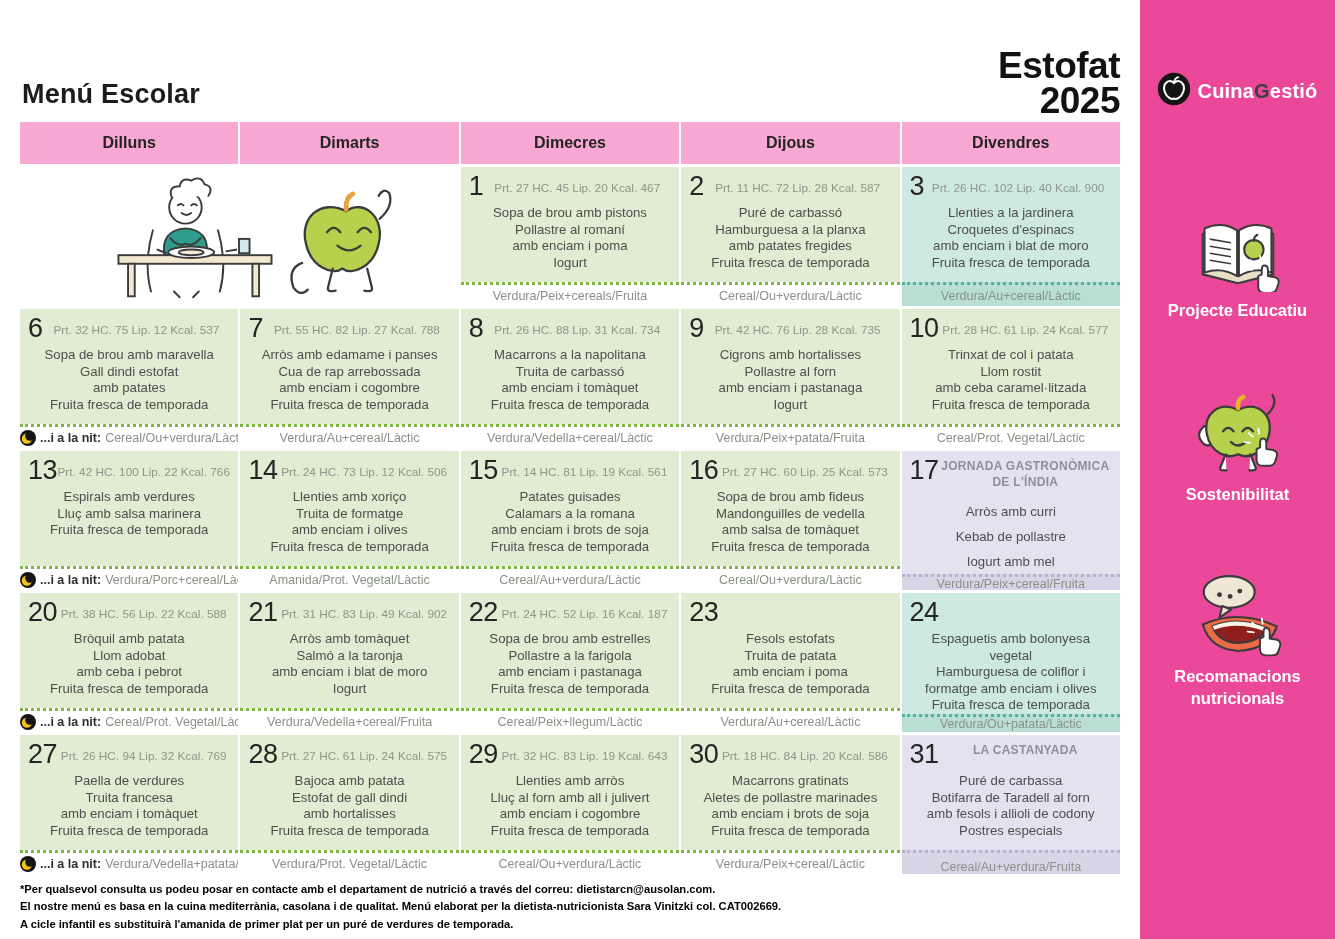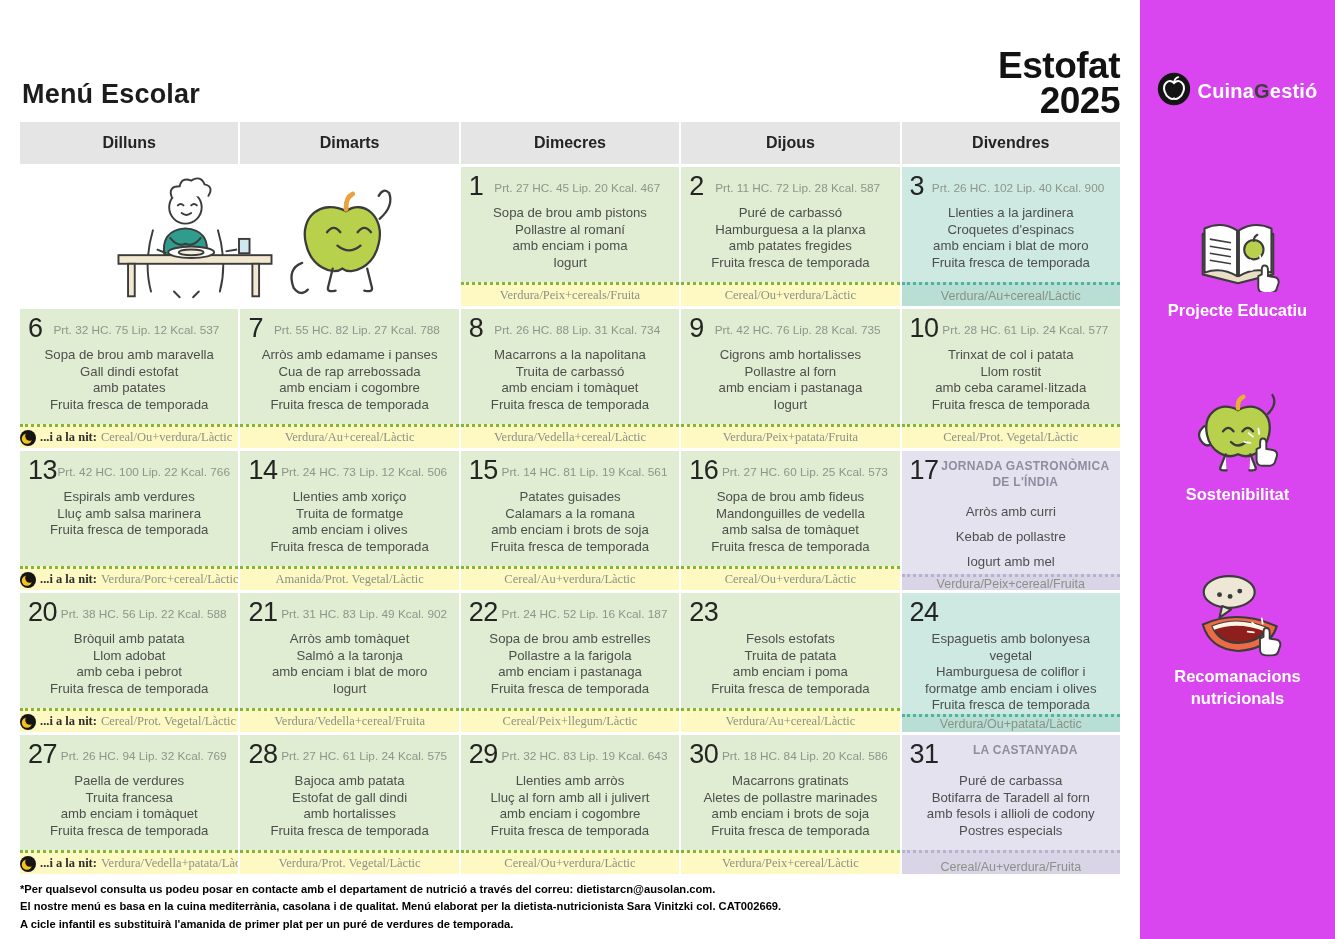--- a/index.html
+++ b/index.html
@@ -5,24 +5,24 @@
   html,body{margin:0;padding:0;}
   body{width:1335px;height:939px;background:#ffffff;font-family:"Liberation Sans",sans-serif;overflow:hidden;}
   .page{display:flex;width:1335px;height:939px;}
   .main{width:1140px;box-sizing:border-box;padding:0 20px;}
   
   .topbar{display:flex;justify-content:space-between;align-items:flex-end;height:122px;}
   .title{font-size:27px;font-weight:800;color:#1c1c1c;margin:0 0 12px 2px;letter-spacing:.2px;}
   .month-block{text-align:right;font-weight:800;font-size:37px;line-height:.95;color:#121212;margin-bottom:4px;letter-spacing:-.5px;}
   
   .calendar{display:grid;grid-template-columns:repeat(5,1fr);grid-template-rows:42px repeat(5,139px);gap:3px 2px;}
-  .day-header{background:#e5e5e5;display:flex;align-items:center;justify-content:center;font-size:16px;font-weight:600;color:#242424;}
+  .day-header{background:#f9a8d4;display:flex;align-items:center;justify-content:center;font-size:16px;font-weight:600;color:#242424;}
   .cell{display:flex;flex-direction:column;overflow:hidden;}
   .cell.green{background:#e0edd2;}
-  .cell.green .cell-footer{background:#fef9c3;border-color:#7db73e;font-family:Liberation Serif, serif;}
+  .cell.green .cell-footer{background:#ffffff;border-color:#7db73e;}
   .cell.teal{background:#cde9e2;}
   .cell.teal .cell-footer{background:#b9dfd5;border-color:#4fb3a0;}
   .cell.purple{background:#e5e2ef;}
   .cell.purple .cell-footer{background:#d9d5e7;border-color:#b7b0ce;align-items:flex-end;}
   .cell.white{background:#ffffff;}
   .cell.illu{display:flex;align-items:center;justify-content:center;}
   .cell-body{flex:1;padding:5px 8px 0;}
   .cell-top{display:flex;align-items:flex-start;}
   .day-num{font-size:27px;line-height:28px;font-weight:500;color:#242424;letter-spacing:-.5px;}
   .nutrition{flex:1;text-align:center;font-size:11.8px;color:#8e958b;margin-top:9px;white-space:nowrap;}
@@ -31,21 +31,21 @@
   .menu.spread{line-height:25px;margin-top:9px;}
   .cell-footer{height:24px;border-top:3px dotted;display:flex;align-items:center;justify-content:center;font-size:12.5px;color:#8a9187;box-sizing:border-box;}
   .cell-footer.night{justify-content:flex-start;gap:4px;}
   .night-prefix{color:#2f2f2f;font-weight:700;white-space:nowrap;}
   .cell-footer .groups{white-space:nowrap;}
   .moon{display:inline-flex;}
   
   .footnotes{margin-top:7px;}
   .footnotes p{margin:0;font-size:11.2px;font-weight:700;color:#000;line-height:1.55;}
   
-  .sidebar{width:195px;background:#d946ef;position:relative;flex-shrink:0;}
+  .sidebar{width:195px;background:#ec4899;position:relative;flex-shrink:0;}
   .brand{position:absolute;top:72px;left:0;right:0;display:flex;align-items:center;justify-content:center;gap:6px;}
   .brand-name{font-size:20px;font-weight:700;color:#fff;letter-spacing:.2px;}
   .brand-name .g{color:#3d3d3c;}
   .side-item{position:absolute;left:0;right:0;display:flex;flex-direction:column;align-items:center;cursor:pointer;}
   .side-item .side-label{color:#fff;font-weight:700;font-size:16.5px;text-align:center;line-height:1.32;margin-top:4px;}
   .si-1{top:218px;}
   .si-2{top:392px;}
   .si-3{top:570px;}
 </style>
 </head>

